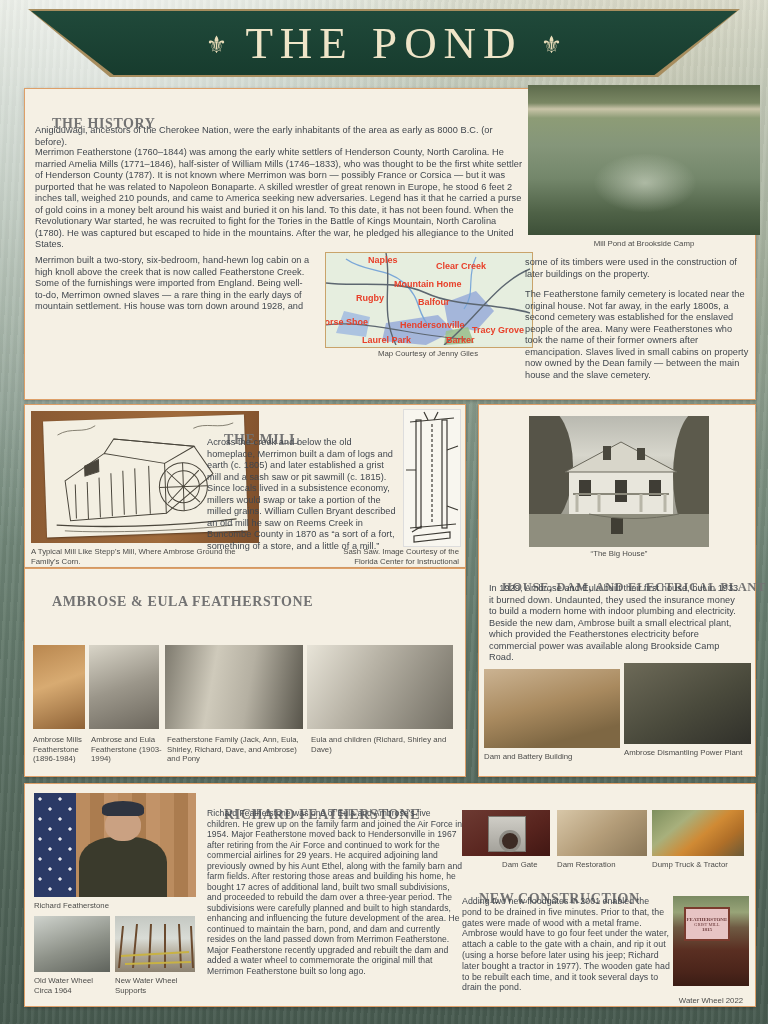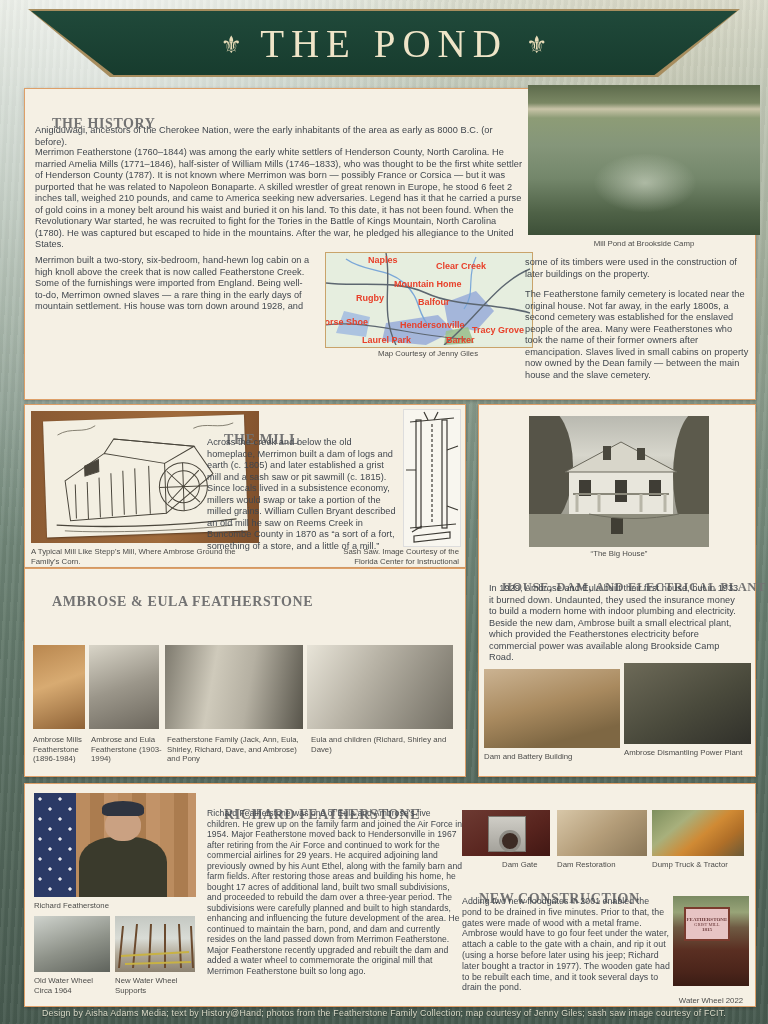--- a/index.html
+++ b/index.html
@@ -10,21 +10,21 @@
       radial-gradient(ellipse at 85% 6%, rgba(210,190,150,.25), transparent 40%),
       repeating-linear-gradient(93deg, rgba(255,255,255,.05) 0 2px, rgba(0,0,0,.04) 4px 7px),
       linear-gradient(180deg,#dde3d8 0%,#bcc8bc 10%,#9aab9c 26%,#7b9082 44%,#647a6c 62%,#54685c 80%,#475a4f 100%);
   }
   
   .banner-outer{position:absolute;left:28px;top:9px;width:712px;height:68px;
     background:#a78d5e;clip-path:polygon(0% 0%,100% 0%,88.5% 100%,11.5% 100%);}
   .banner-inner{position:absolute;left:3px;top:2px;width:706px;height:64px;
     background:linear-gradient(180deg,#20493a,#173c2e);clip-path:polygon(0% 0%,100% 0%,88.3% 100%,11.7% 100%);
     display:flex;align-items:center;justify-content:center;gap:18px;}
-  .banner-title{font-family:"Liberation Serif",serif;font-size:39px;color:#efe5c8;letter-spacing:7px;font-weight:400;}
+  .banner-title{font-family:"Liberation Serif",serif;font-size:45px;color:#efe5c8;letter-spacing:7px;font-weight:400;}
   .fleuron{color:#e9ddb9;font-size:24px;transform:translateY(2px);}
   
   .card{position:absolute;background:#f5f0e4;border:1px solid #dd9f68;box-shadow:0 1px 3px rgba(0,0,0,.25);}
   h2.sec{font-family:"Liberation Serif",serif;font-weight:700;color:#737373;font-size:14px;letter-spacing:.6px;margin:17px;position:absolute;}
   .body-txt{position:absolute;font-size:9.2px;line-height:11.5px;color:#41474e;letter-spacing:.05px;}
   .body-txt p{margin:0 0 9px 0;}
   .cap{position:absolute;font-size:7.8px;line-height:9.6px;color:#4c4c4a;}
   .photo{position:absolute;overflow:hidden;}
   
   .pond-photo{background:
@@ -249,15 +249,14 @@
     <div class="photo ww2022" style="left:648px;top:112px;width:76px;height:90px;">
       <div class="ww-sign">
         <div style="font-size:5px;font-weight:bold;">FEATHERSTONE</div>
         <div style="font-size:4.6px;">GRIST MILL</div>
         <div style="font-size:5px;font-weight:bold;">1815</div>
       </div>
     </div>
     <div class="cap" style="left:640px;top:212px;width:92px;text-align:center;">Water Wheel 2022</div>
   </div>
 
-  <div class="footer-credits">Design by Aisha Adams Media; text by History@Hand; photos from the Featherstone Family Collection; map courtesy of Jenny Giles; sash saw image courtesy of FCIT.</div>
 
 </div>
 
 </body></html>

